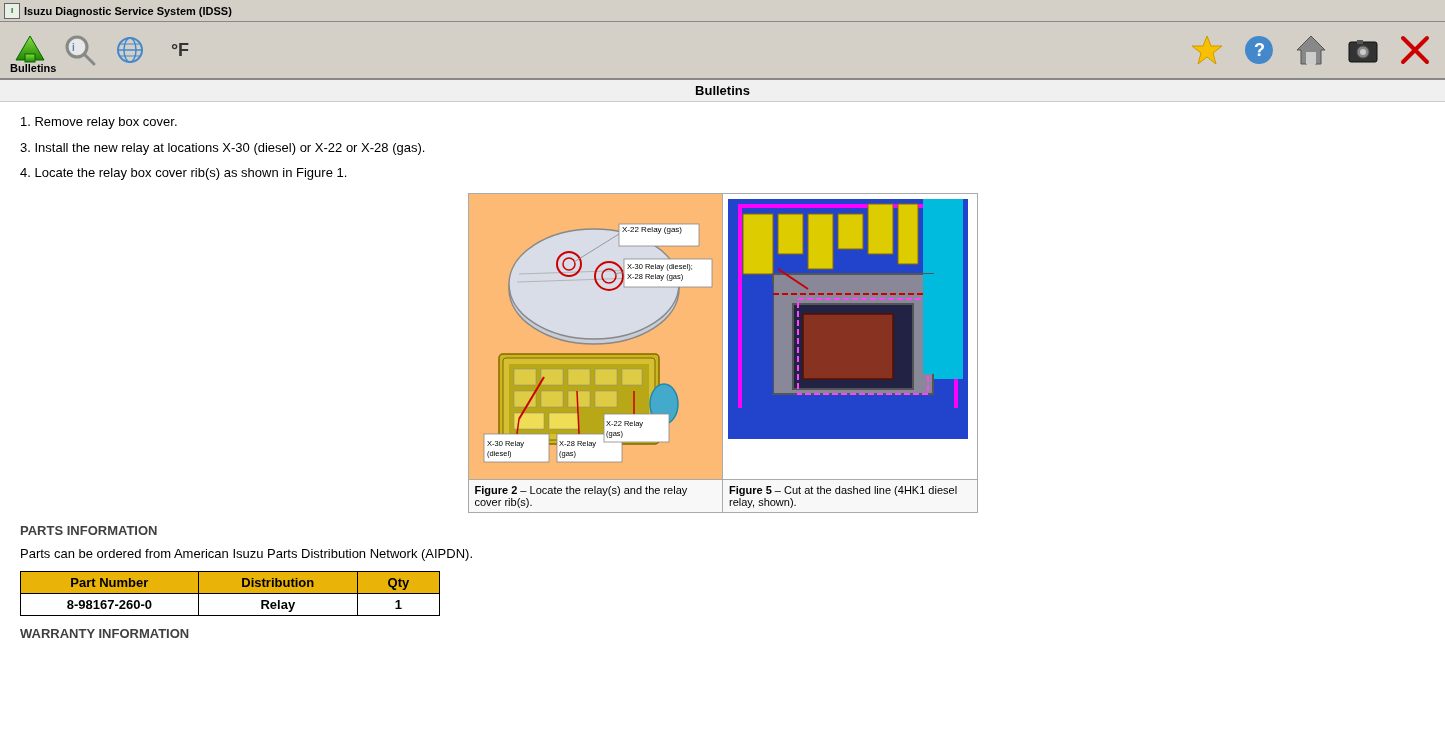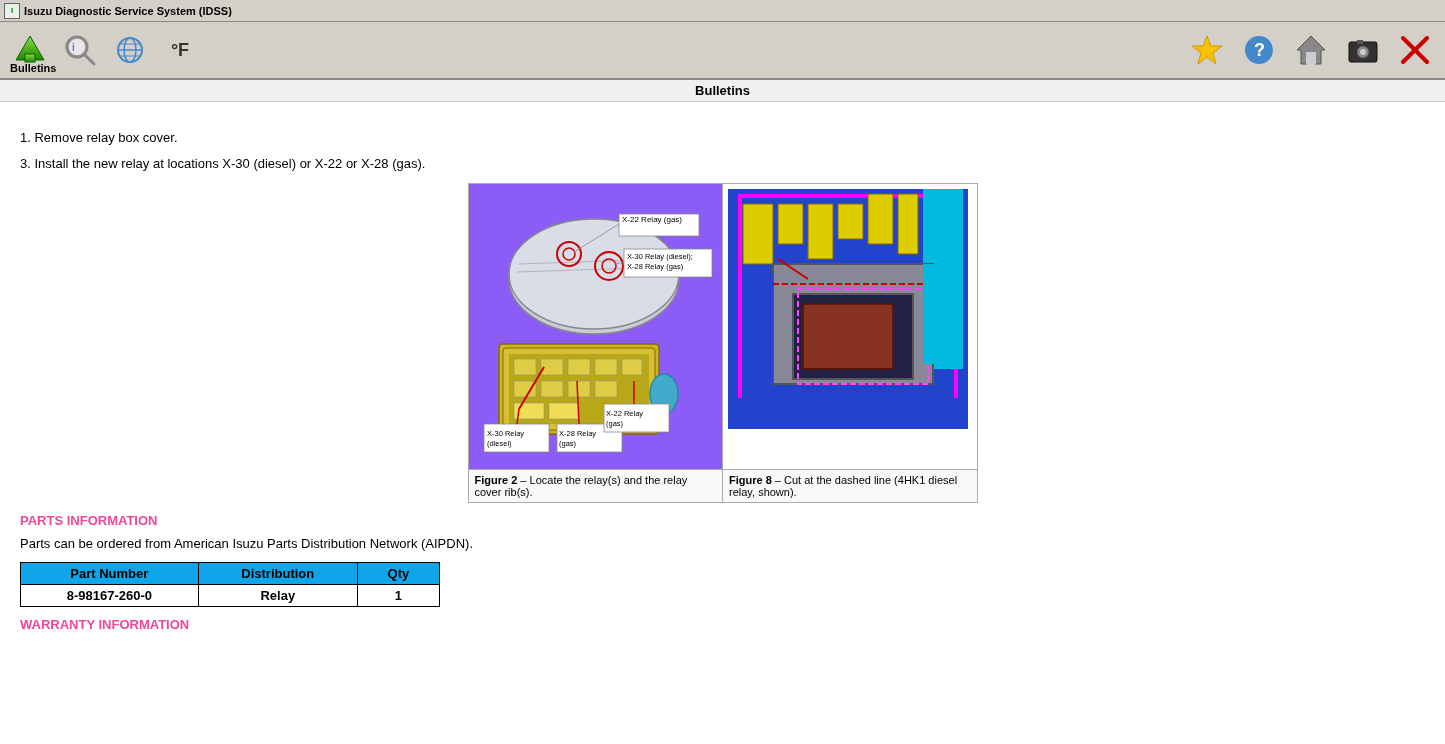--- a/index.html
+++ b/index.html
@@ -68,54 +68,54 @@
       height: 22px;
       display: flex;
       align-items: center;
       justify-content: center;
       font-size: 13px;
       font-weight: bold;
     }
 
     
     #main-content {
-      padding: 20px 20px;
+      padding: 4px 20px;
       overflow-y: auto;
       height: calc(744px - 22px - 58px - 22px);
     }
 
     .step-item {
       margin: 6px 0;
       font-size: 13px;
       line-height: 1.5;
     }
 
     
     .parts-table {
       border-collapse: collapse;
       margin: 8px 0;
       width: 420px;
     }
     .parts-table th {
       border: 1px solid #000;
       padding: 3px 16px;
       text-align: center;
-      background: #0ea5e9;
+      background: #eab308;
       font-size: 13px;
     }
     .parts-table td {
       border: 1px solid #000;
       padding: 3px 16px;
       text-align: center;
       font-size: 13px;
       font-weight: bold;
     }
 
     .section-heading {
-      color: #ec4899;
+      color: #404040;
       font-weight: bold;
       font-size: 13px;
       margin: 10px 0 4px 0;
     }
   </style>
 </head>
 <body>
 
 <div id="title-bar">
   <span id="title-bar-icon">I</span>
@@ -198,25 +198,28 @@
 </div>
 
 <div id="main-content">
 
   <div class="step-item">
     <span>1. Remove relay box cover.</span>
   </div>
   <div class="step-item">
     <span>3. Install the new relay at locations X-30 (diesel) or X-22 or X-28 (gas).</span>
   </div>
+  <div class="step-item">
+    <span>4. Locate the relay box cover rib(s) as shown in Figure 1.</span>
+  </div>
 
   <div style="display:flex; margin: 10px auto; border: 1px solid #aaa; width: 510px;">
 
     <div style="flex:1; border-right: 1px solid #aaa;">
-      <div style="height:285px; overflow:hidden; background:#8b5cf6;">
+      <div style="height:285px; overflow:hidden; background:#fdba74;">
         <svg width="250" height="285" viewBox="0 0 250 285">
 
           <g transform="translate(20,10)">
 
             <ellipse cx="105" cy="85" rx="85" ry="55" fill="#c8cdd8" stroke="#888" stroke-width="1.5"></ellipse>
             <ellipse cx="105" cy="80" rx="85" ry="55" fill="#d8dde8" stroke="#888" stroke-width="1.5"></ellipse>
 
             <line x1="30" y1="70" x2="178" y2="65" stroke="#aaa" stroke-width="0.8"></line>
             <line x1="28" y1="78" x2="178" y2="73" stroke="#aaa" stroke-width="0.8"></line>
 
@@ -304,21 +307,21 @@
 
           <rect x="75" y="105" width="130" height="95" fill="none" stroke="#ff44ff" stroke-width="2" stroke-dasharray="6,3"></rect>
 
           <line x1="55" y1="75" x2="85" y2="95" stroke="#cc0000" stroke-width="2"></line>
 
           <rect x="20" y="90" width="30" height="110" fill="#2244cc"></rect>
           <rect x="200" y="80" width="30" height="100" fill="#00bbdd"></rect>
         </svg>
       </div>
       <div style="background:#f8f8f8; border-top:1px solid #aaa; padding:4px 6px; font-size:11px;">
-        <strong>Figure 8</strong><span> – Cut at the dashed line (4HK1 diesel relay, shown).</span>
+        <strong>Figure 5</strong><span> – Cut at the dashed line (4HK1 diesel relay, shown).</span>
       </div>
     </div>
   </div>
 
 
   <div class="section-heading">PARTS INFORMATION</div>
   <div class="step-item">
     <span>Parts can be ordered from American Isuzu Parts Distribution Network (AIPDN).</span>
   </div>
 

